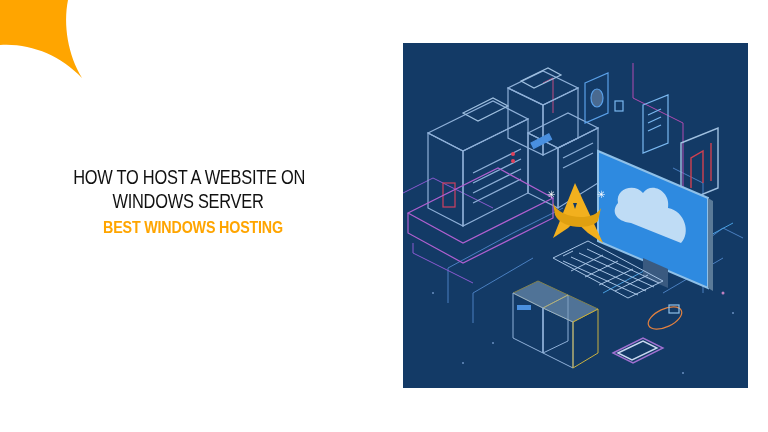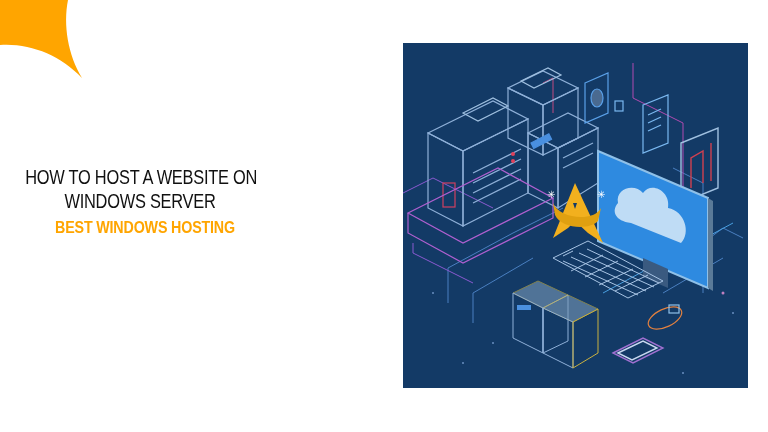--- a/index.html
+++ b/index.html
@@ -5,20 +5,21 @@
   html, body { margin: 0; padding: 0; }
   body {
     width: 768px; height: 432px; overflow: hidden;
     background: #ffffff; position: relative;
     font-family: "Liberation Sans", sans-serif;
   }
   .corner-shape { position: absolute; left: 0; top: 0; width: 90px; height: 85px; }
   .title-block {
     position: absolute; left: 0; top: 165px; width: 280px;
     text-align: center;
+    padding-left: 48px;
   }
   .title-line {
     font-family: "Liberation Sans", sans-serif;
     font-size: 20px; line-height: 24px; color: #111111;
     letter-spacing: -0.3px; transform: scaleX(0.82); transform-origin: center;
     white-space: nowrap; display: block;
   }
   .subtitle {
     display: block; margin-top: 5px;
     font-family: "Liberation Sans", sans-serif;

